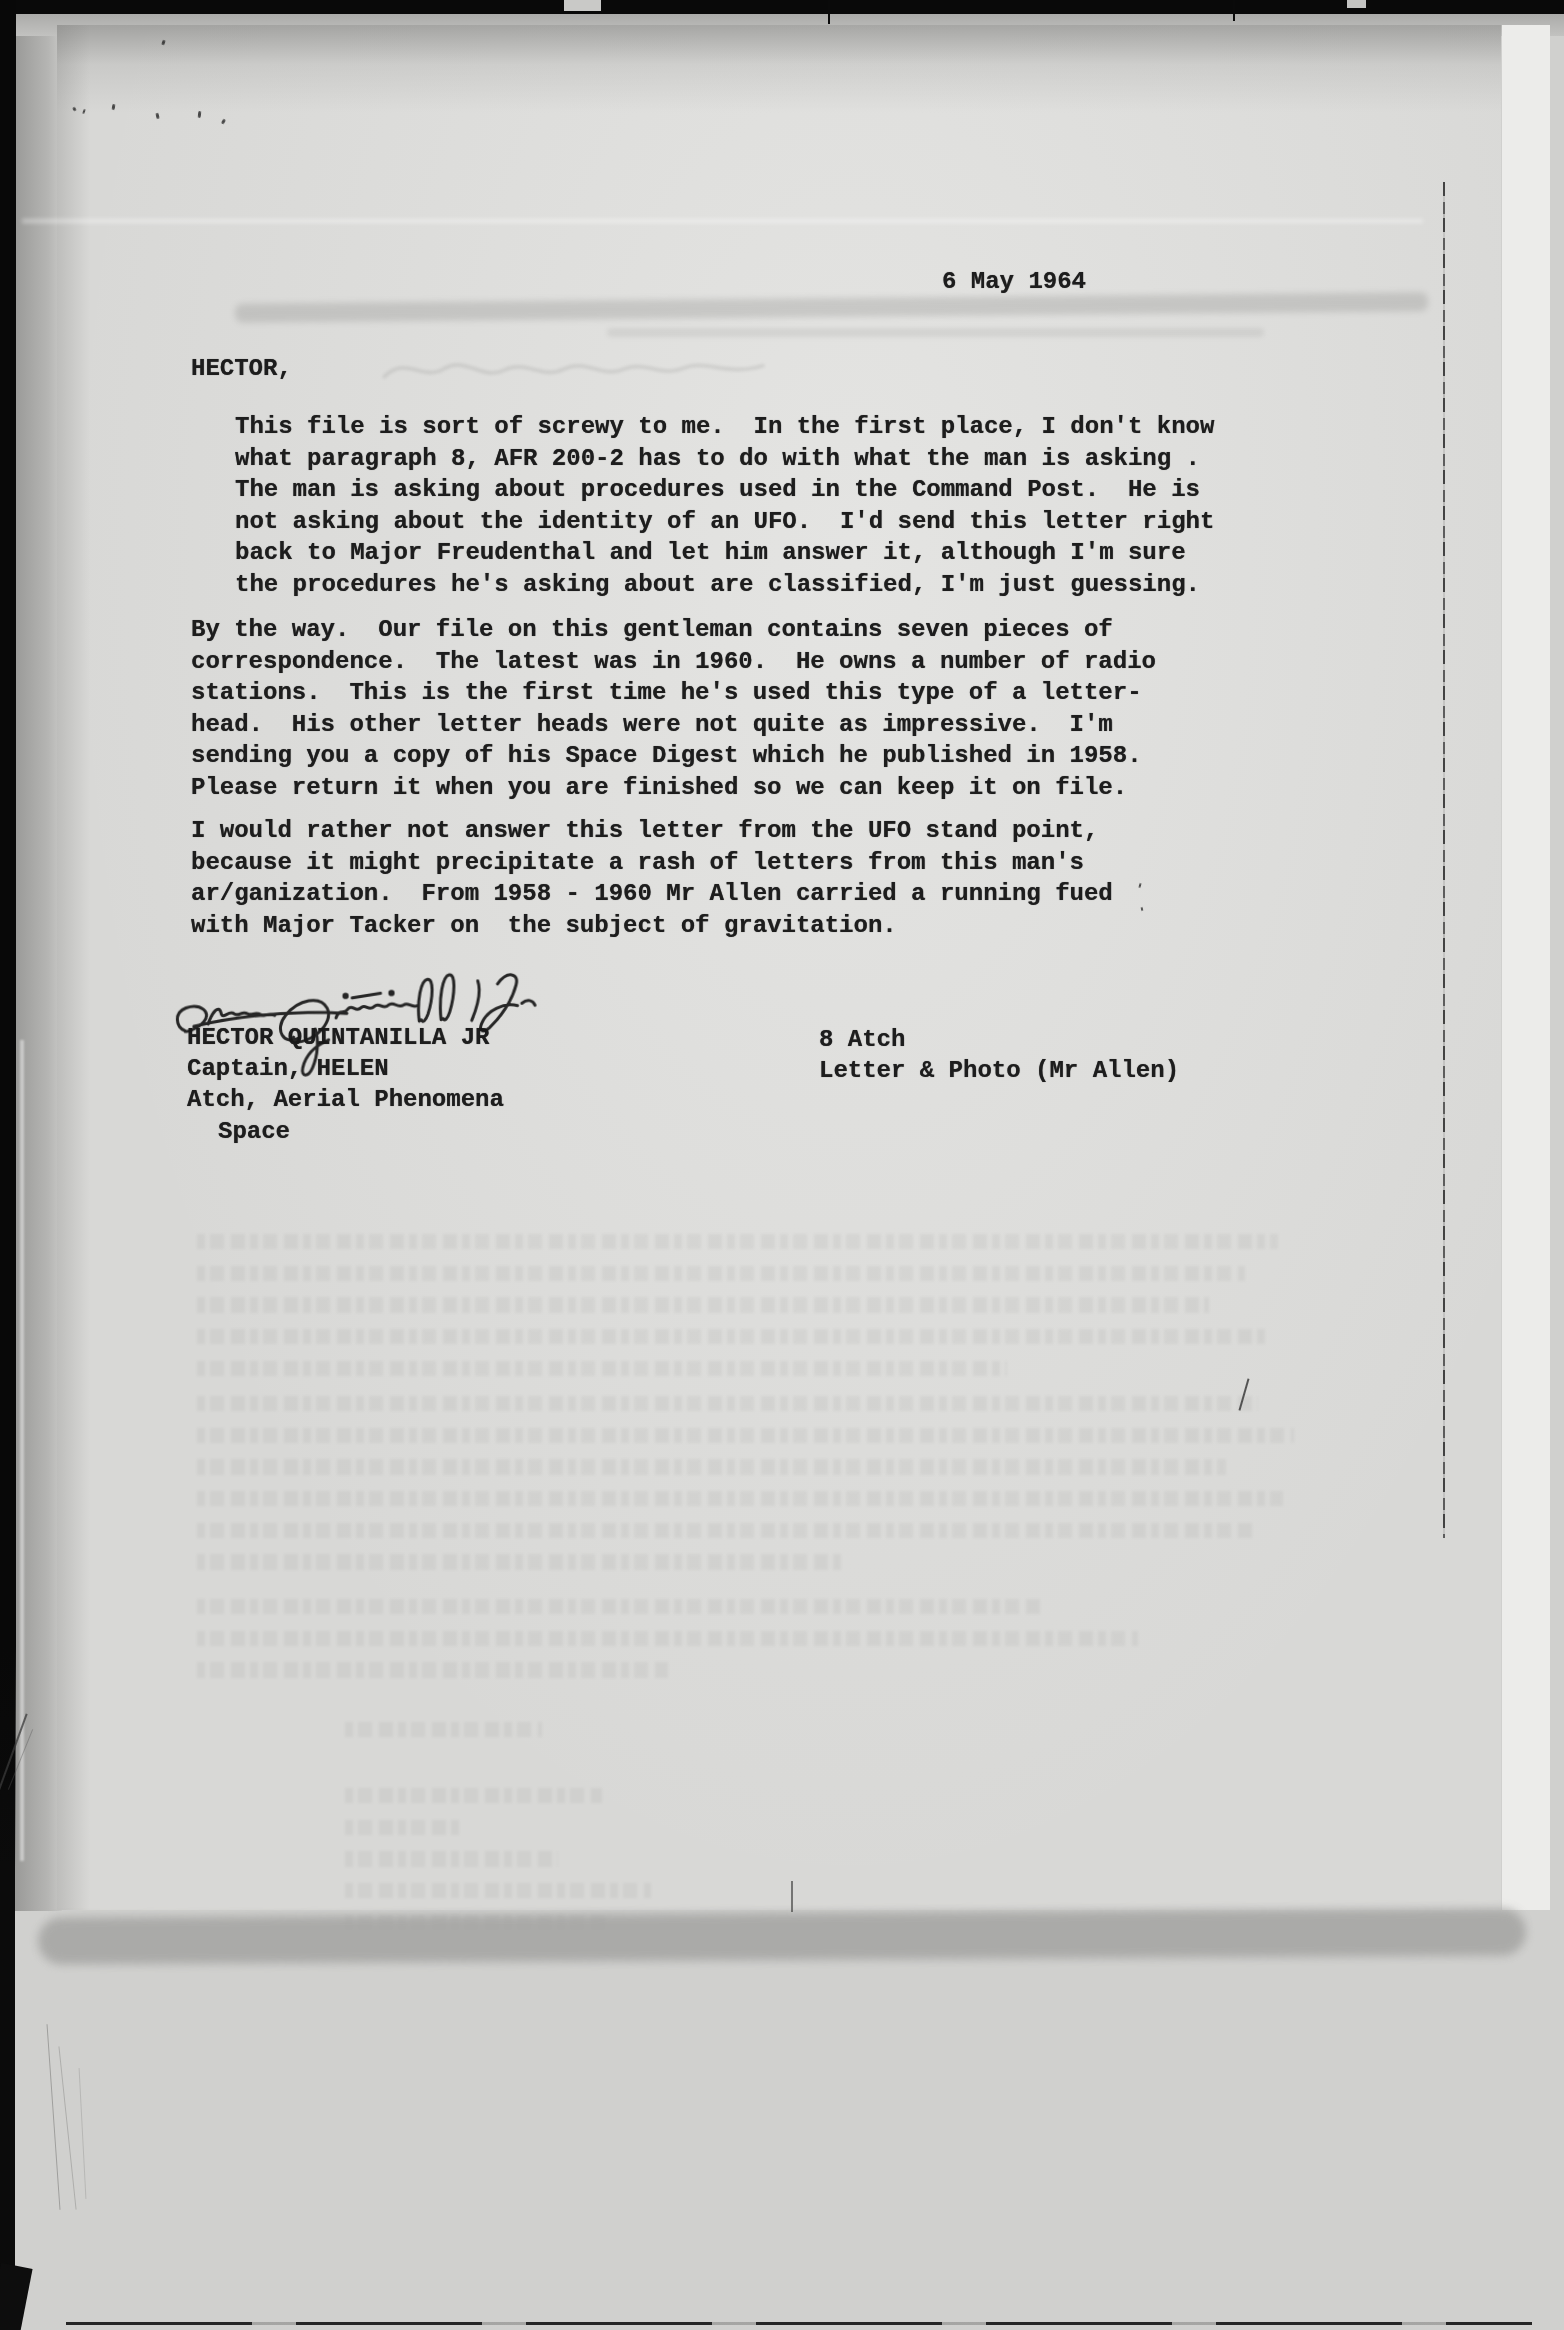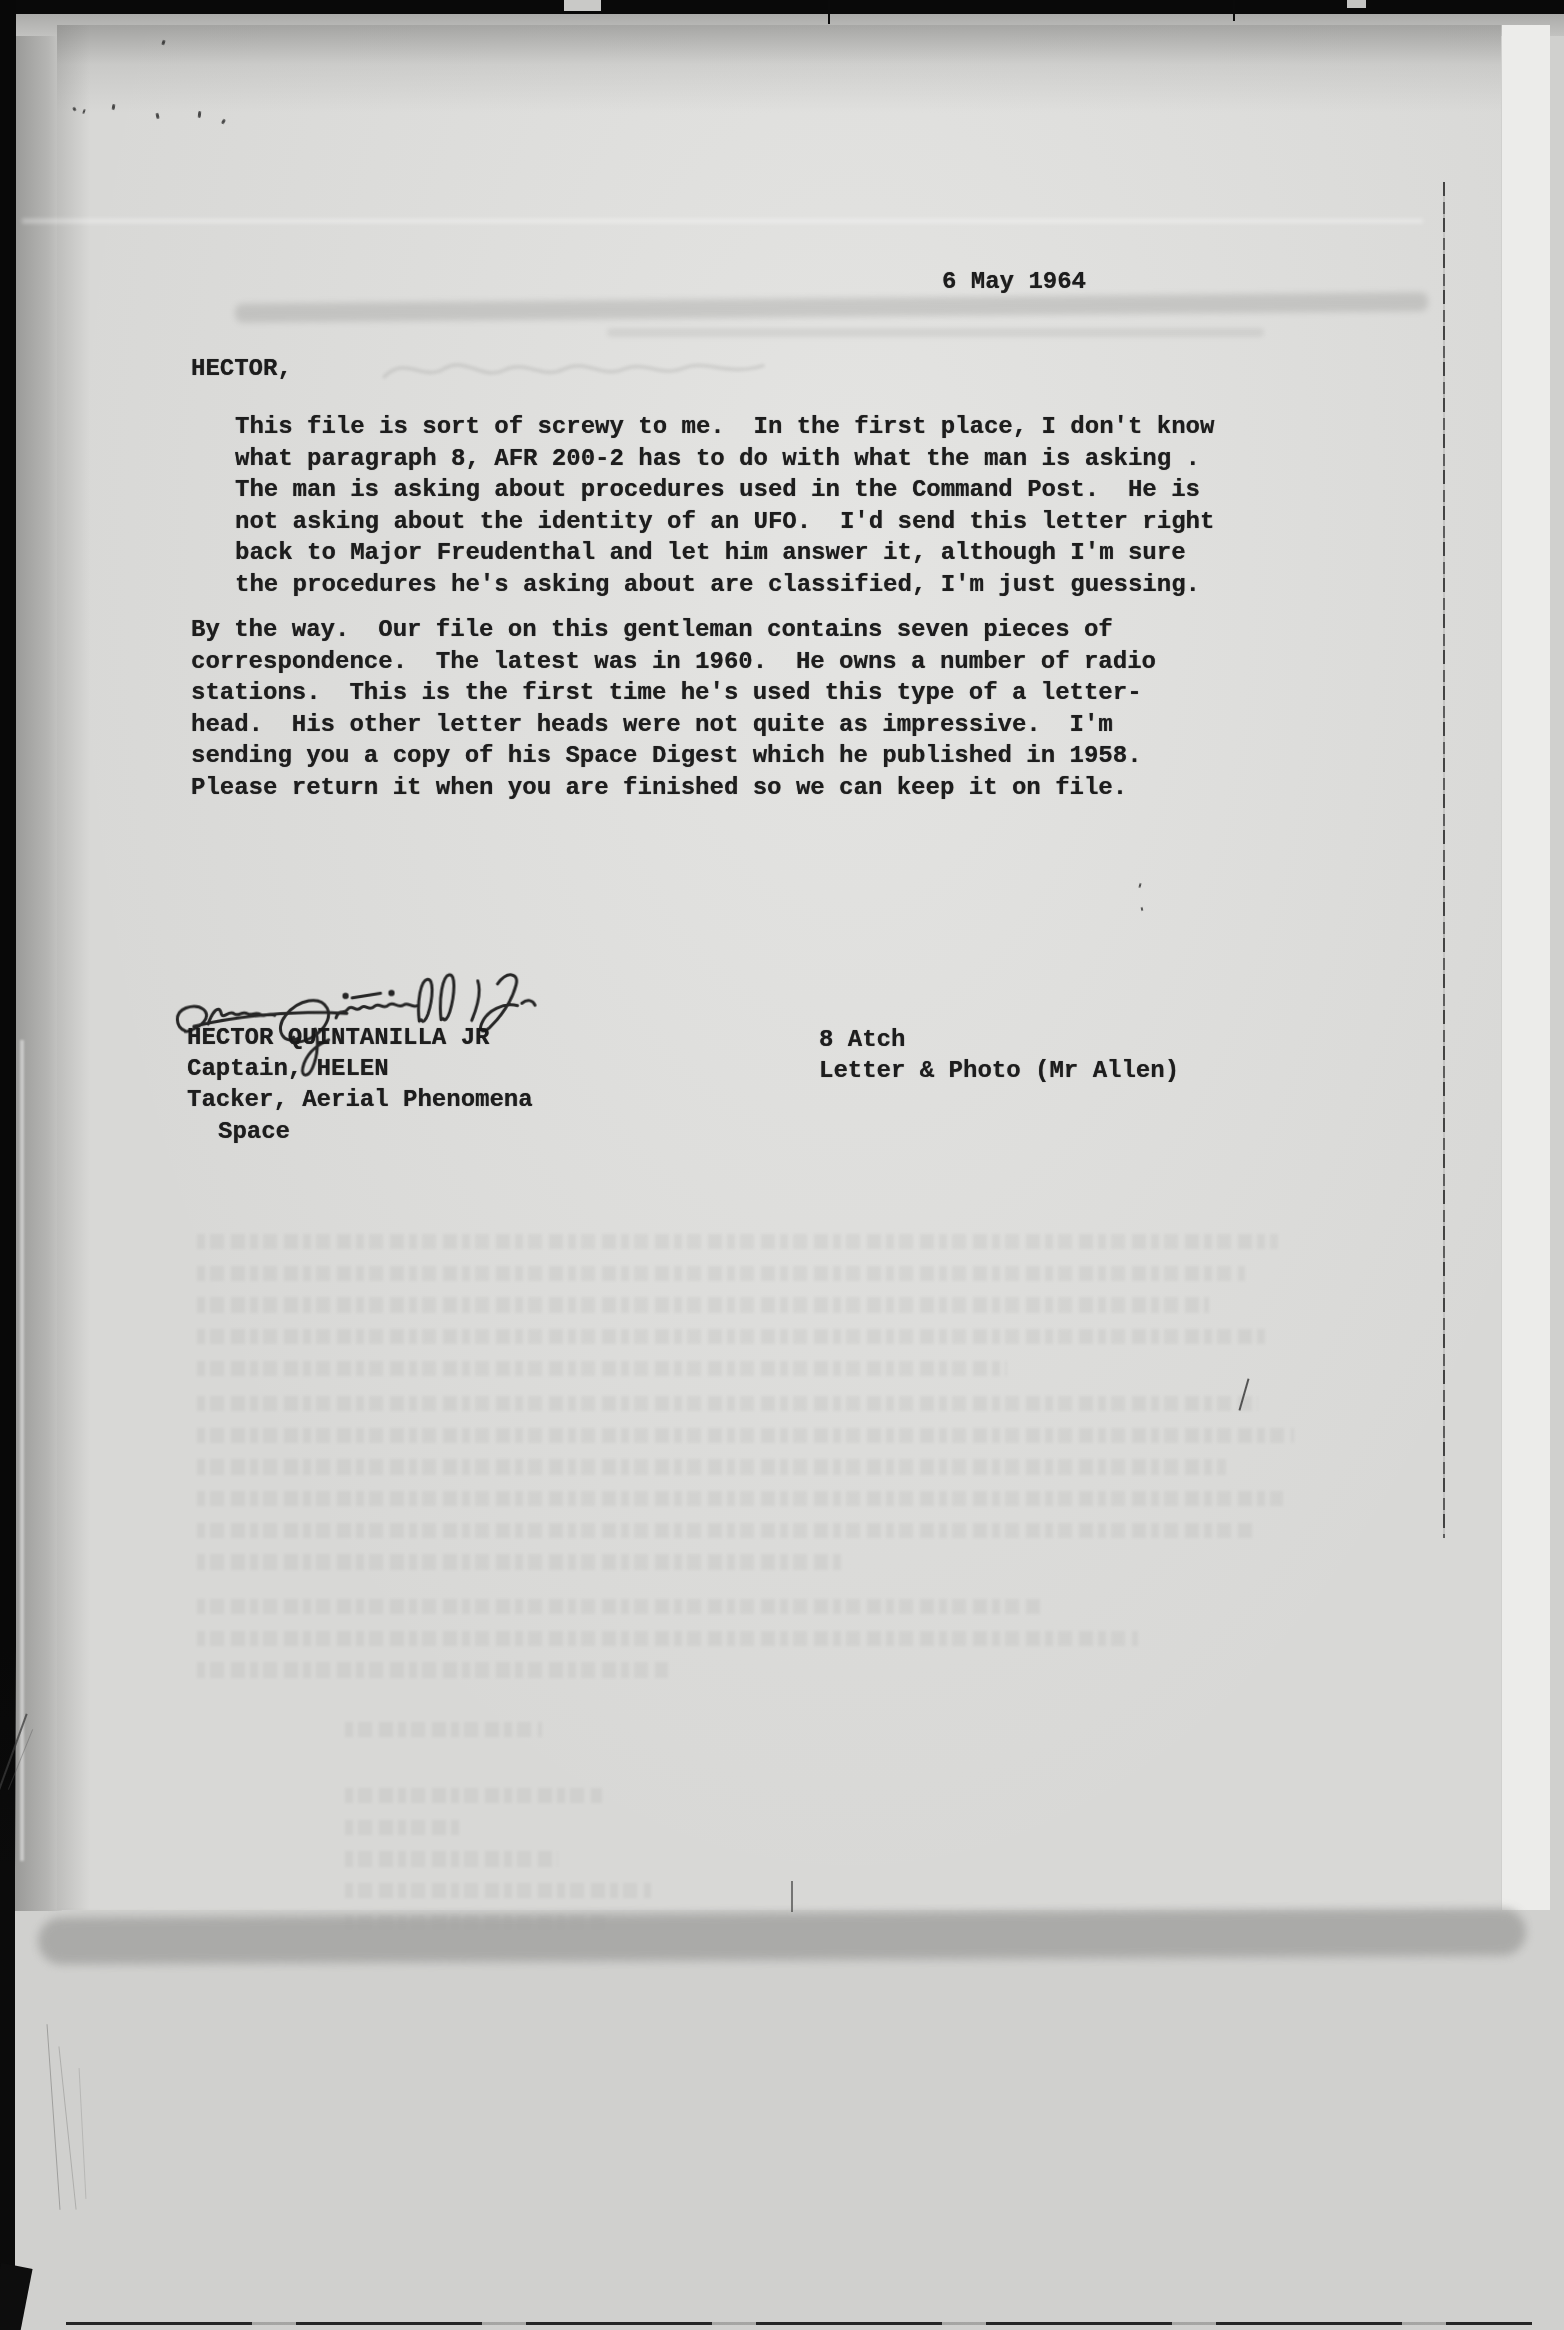--- a/index.html
+++ b/index.html
@@ -118,24 +118,28 @@
 The man is asking about procedures used in the Command Post.  He is
 not asking about the identity of an UFO.  I'd send this letter right
 back to Major Freudenthal and let him answer it, although I'm sure
 the procedures he's asking about are classified, I'm just guessing.</div>
   <div class="typed" style="left:191px;top:614px;">By the way.  Our file on this gentleman contains seven pieces of
 correspondence.  The latest was in 1960.  He owns a number of radio
 stations.  This is the first time he's used this type of a letter-
 head.  His other letter heads were not quite as impressive.  I'm
 sending you a copy of his Space Digest which he published in 1958.
 Please return it when you are finished so we can keep it on file.</div>
+  <div class="typed" style="left:191px;top:815px;">I would rather not answer this letter from the UFO stand point,
+because it might precipitate a rash of letters from this man's
+ar/ganization.  From 1958 - 1960 Mr Allen carried a running fued
+with Major Tacker on  the subject of gravitation.</div>
 
   <div class="typed" style="left:187px;top:1022px;">HECTOR QUINTANILLA JR</div>
   <div class="typed" style="left:187px;top:1053px;">Captain, HELEN</div>
-  <div class="typed" style="left:187px;top:1084px;">Tacker, Aerial Phenomena</div>
+  <div class="typed" style="left:187px;top:1084px;">Atch, Aerial Phenomena</div>
   <div class="typed" style="left:218px;top:1116px;">Space</div>
 
   <div class="typed" style="left:819px;top:1024px;">8 Atch</div>
   <div class="typed" style="left:819px;top:1055px;">Letter &amp; Photo (Mr Allen)</div>
 
   <svg class="signature" width="383" height="118" viewBox="0 0 700 215">
     <g fill="none" stroke="#171717" stroke-width="5.5" stroke-linecap="round" stroke-linejoin="round" opacity=".92">
       <path d="M24,112 C6,104 4,78 26,70 C52,61 74,78 58,96 C46,109 22,116 24,112"></path>
       <path d="M40,104 C130,84 230,78 320,84"></path>
       <path d="M66,100 C74,78 86,64 90,80 C93,94 104,74 114,82 C122,88 128,76 138,82 C146,87 152,78 162,84 C170,89 178,80 188,86"></path>

